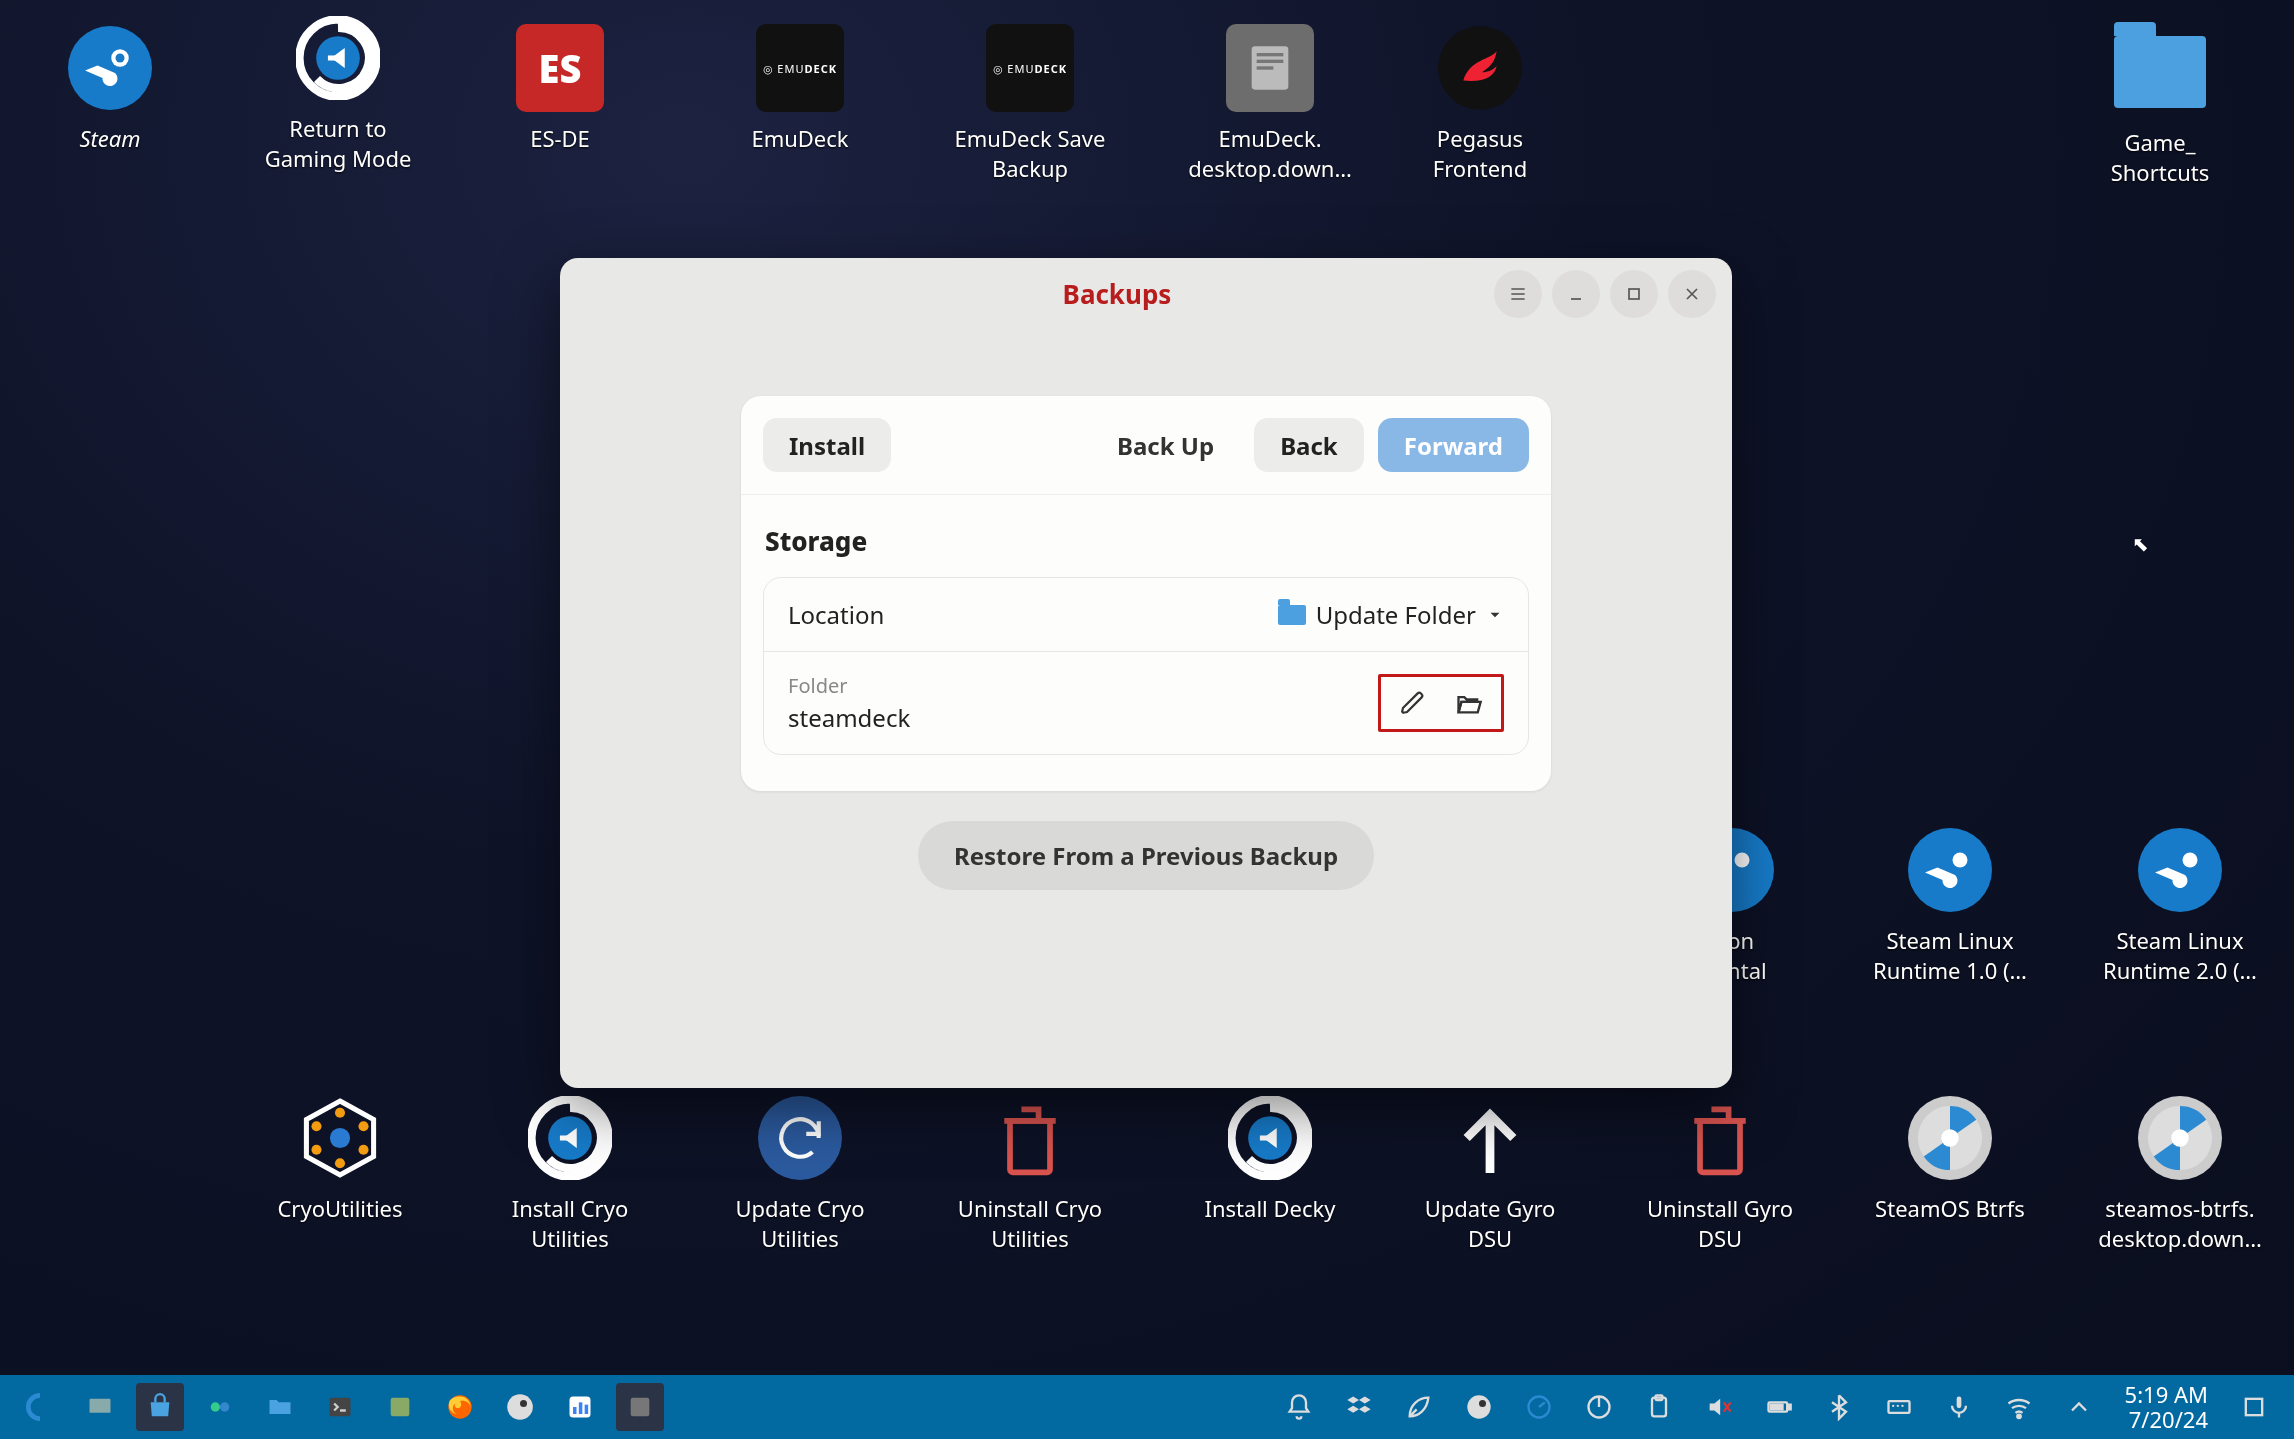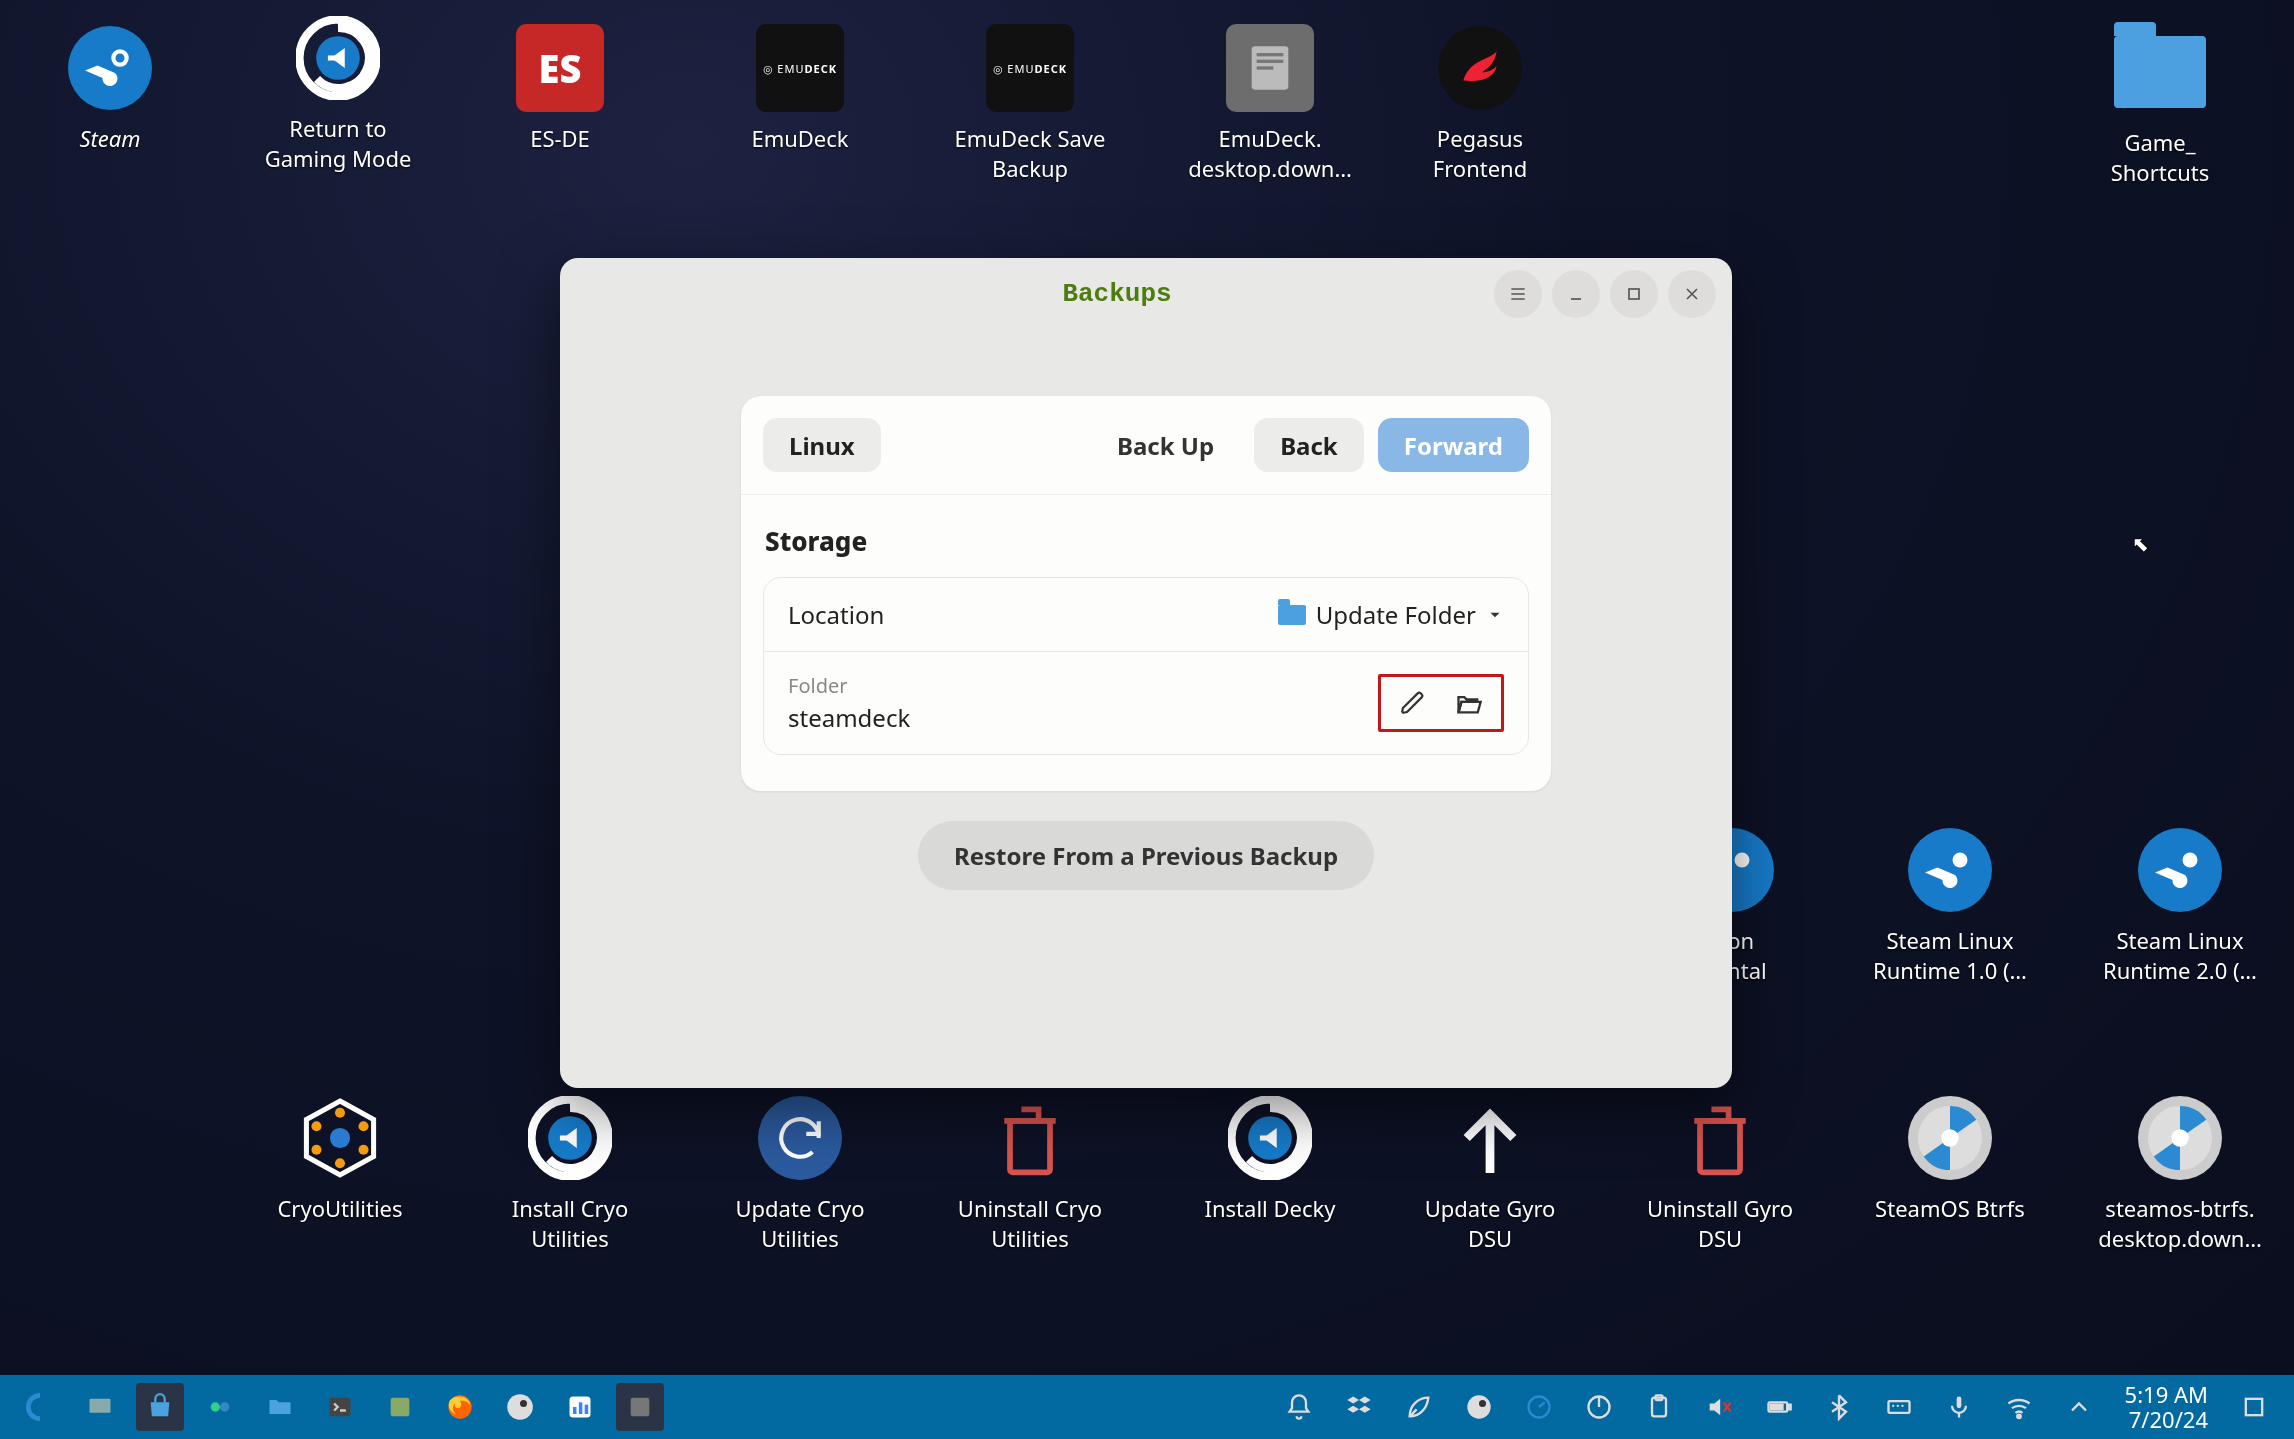--- a/index.html
+++ b/index.html
@@ -24,21 +24,21 @@
   .taskbar { position:absolute; left:0; right:0; bottom:0; height:64px; background:#0369a1; display:flex; align-items:center; padding:0 10px; font-size:20px; }
   .taskbar .tb { width:48px; height:48px; margin:0 6px; display:flex; align-items:center; justify-content:center; border-radius:4px; }
   .taskbar .tb.active { background:#2a3446; }
   .taskbar .spacer { flex:1; }
   .taskbar .clock { text-align:right; line-height:1.15; margin:0 16px; font-size:22px; }
   .taskbar svg { width:28px; height:28px; }
 
   
   .win { position:absolute; left:560px; top:258px; width:1172px; height:830px; background:#e8e8e7; border-radius:18px; box-shadow:0 20px 60px rgba(0,0,0,.5); color:#333; display:flex; flex-direction:column; }
   .titlebar { height:72px; display:flex; align-items:center; padding:0 16px; }
-  .titlebar .ttl { flex:1; text-align:center; font-weight:700; font-size:26px; color:#4d7c0f;font-family:Liberation Mono, monospace; }
+  .titlebar .ttl { flex:1; text-align:center; font-weight:700; font-size:26px; color:#b91c1c; }
   .wbtn { width:48px; height:48px; border-radius:50%; background:#dedddc; margin-left:10px; display:flex; align-items:center; justify-content:center; cursor:pointer; }
   .wbtn svg { width:20px; height:20px; stroke:#555; stroke-width:2; fill:none; }
 
   .card { background:#fdfdfc; border-radius:20px; margin:0 auto; width:810px; padding:22px 0 36px; box-shadow:0 1px 3px rgba(0,0,0,.08); }
   .cardbar { display:flex; align-items:center; gap:14px; padding:0 22px 22px; border-bottom:1px solid #eee; }
   .btn { height:54px; border-radius:14px; padding:0 26px; font-size:24px; font-weight:700; display:inline-flex; align-items:center; justify-content:center; cursor:pointer; }
   .btn.grey { background:#ececea; color:#222; }
   .btn.blue { background:#8ab8e6; color:#fff; }
   .btn.txt  { background:transparent; color:#333; font-weight:700; }
 
@@ -330,21 +330,21 @@
     <div class="wbtn">
         <svg viewBox="0 0 24 24">
           <path d="M6 6l12 12M18 6L6 18"></path>
         </svg>
       </div>
   </div>
 
   <div style="flex:1; padding-top:66px;">
     <div class="card">
       <div class="cardbar">
-        <div class="btn grey">Linux</div>
+        <div class="btn grey">Install</div>
         <div style="flex:1"></div>
         <div class="btn txt">Back Up</div>
         <div class="btn grey">Back</div>
         <div class="btn blue">Forward</div>
       </div>
 
       <div class="section-h">Storage</div>
 
       <div class="panel">
         <div class="row">

